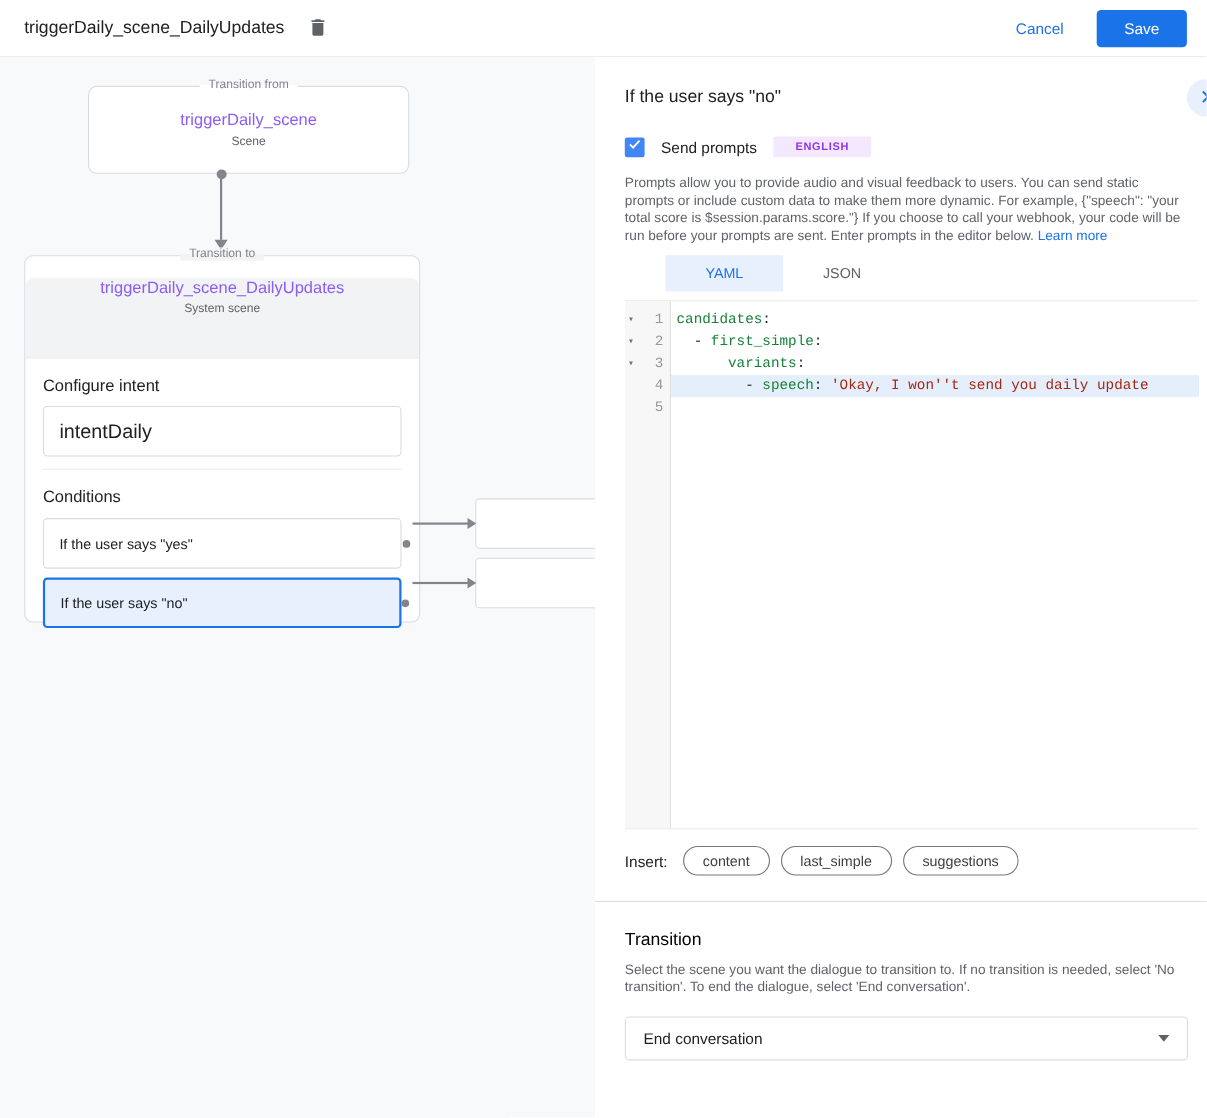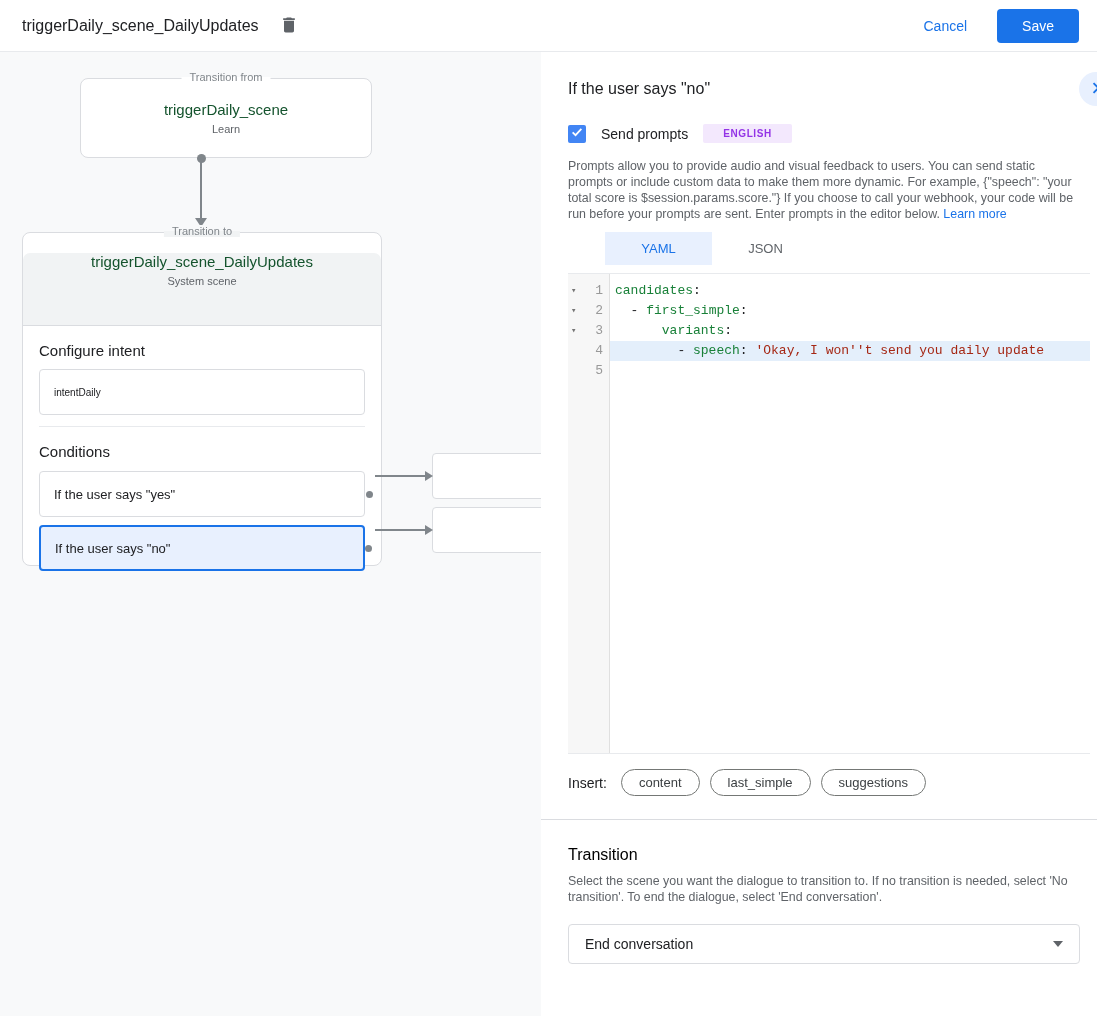--- a/index.html
+++ b/index.html
@@ -21,32 +21,32 @@
 
   
   .canvas { width:541px; flex:none; background:#f8f9fa; position:relative; overflow:hidden; }
   .node-box { position:absolute; background:#fff; border:1px solid #dadce0; border-radius:8px; }
   .legend { position:absolute; top:-8px; left:50%; transform:translateX(-50%); font-size:11px;
     color:#80868b; padding:0 8px; white-space:nowrap; }
   .legend.on-white { background:linear-gradient(to bottom,#f8f9fa 50%,#ffffff 50%); }
   .legend.on-gray  { background:linear-gradient(to bottom,#f8f9fa 50%,#f1f3f4 50%); }
 
   .from-box { left:80px; top:26px; width:292px; height:80px; text-align:center; }
-  .node-name { font-size:15px; color:#14532d; margin-top:22px; }
+  .node-name { font-size:15px; color:#8b5cf6; margin-top:22px; }
   .node-sub  { font-size:11px; color:#5f6368; margin-top:5px; }
 
   .to-box { left:22px; top:180px; width:360px; height:334px; }
   .to-header { background:#f1f3f4; border-bottom:1px solid #dadce0; border-radius:7px 7px 0 0;
     height:73px; text-align:center; }
   .to-header .node-name { margin-top:20px; }
   .to-section { padding:16px 16px 0 16px; }
   .section-divider { border-top:1px solid #e8eaed; margin-top:11px; }
   .section-label { font-size:15px; color:#202124; }
   .intent-box { margin-top:10px; height:46px; border:1px solid #dadce0; border-radius:4px;
-    background:#fff; display:flex; align-items:center; padding:16px 14px; font-size:10px; }
+    background:#fff; display:flex; align-items:center; padding:16px 14px; font-size:18px; }
   .cond-row { position:relative; margin-top:11px; height:46px; border:1px solid #dadce0;
     border-radius:4px; background:#fff; display:flex; align-items:center; padding:0 14px;
     font-size:13px; cursor:pointer; }
   .cond-row + .cond-row { margin-top:8px; }
   .cond-row.selected { background:#e8f0fe; border:2px solid #1a73e8; }
   .cond-dot { position:absolute; right:-9px; top:50%; margin-top:-3.5px; width:7px; height:7px;
     border-radius:50%; background:#80868b; }
 
   .varrow-dot { position:absolute; left:197px; top:102px; width:9px; height:9px;
     border-radius:50%; background:#80868b; }
@@ -131,21 +131,21 @@
   <button class="save-btn">Save</button>
 </div>
 
 <div class="main">
 
   <div class="canvas">
 
     <div class="node-box from-box">
       <span class="legend on-white">Transition from</span>
       <div class="node-name">triggerDaily_scene</div>
-      <div class="node-sub">Learn</div>
+      <div class="node-sub">Scene</div>
     </div>
 
     <div class="varrow-dot"></div>
     <div class="varrow-line"></div>
     <div class="varrow-head"></div>
 
     <div class="node-box to-box">
       <span class="legend on-gray">Transition to</span>
       <div class="to-header">
         <div class="node-name">triggerDaily_scene_DailyUpdates</div>

